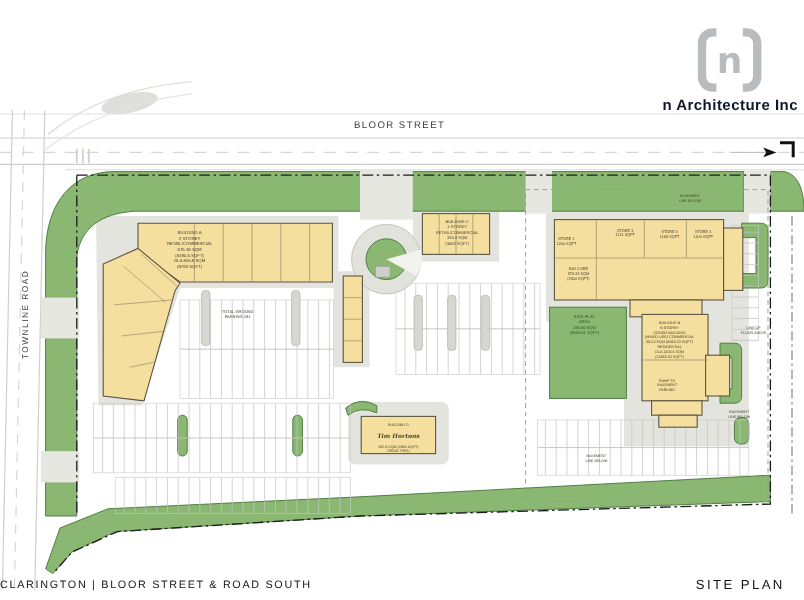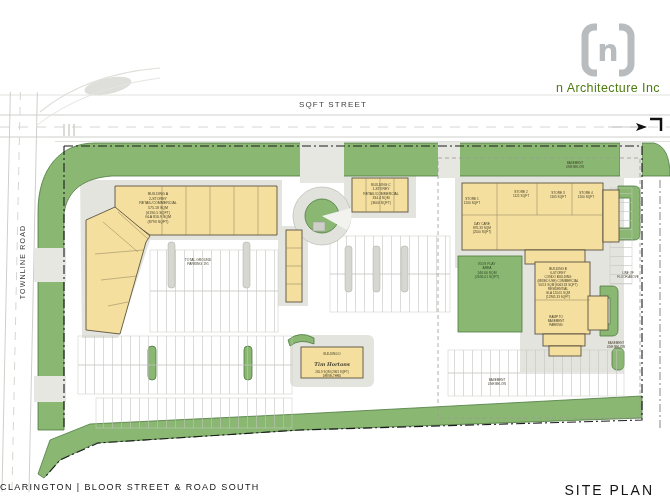--- a/index.html
+++ b/index.html
@@ -5,24 +5,24 @@
   html,body{margin:0;padding:0;background:#fff;}
   .stage{position:relative;width:670px;height:500px;background:#ffffff;overflow:hidden;
          font-family:"Liberation Sans",sans-serif;}
   svg.plan{position:absolute;left:0;top:0;}
   .tag{position:absolute;transform:translateX(-50%);text-align:center;color:#45402c;
        white-space:pre-line;line-height:1.3;font-family:"Liberation Sans",sans-serif;}
   .road-label{position:absolute;color:#3c3c3c;letter-spacing:1.2px;font-size:8px;}
   .road-label.north{left:333px;top:100px;transform:translateX(-50%);}
   .road-label.west{left:22px;top:262px;transform:translate(-50%,-50%) rotate(-90deg);font-size:7px;}
   .footer-left{position:absolute;left:0;top:482px;font-size:9px;letter-spacing:1.4px;color:#141414;}
-  .footer-right{position:absolute;right:16px;top:482px;font-size:14px;letter-spacing:2px;color:#141414;}
+  .footer-right{position:absolute;right:16px;top:482px;font-size:11px;letter-spacing:2px;color:#141414;}
   .logo{position:absolute;left:552px;top:22px;width:112px;text-align:center;}
   .logo svg{display:block;margin:0 auto 3px auto;}
-  .logo-text{font-size:12.5px;color:#4d7c0f;letter-spacing:0.4px;white-space:nowrap;}
+  .logo-text{font-size:12.5px;color:#0f172a;letter-spacing:0.4px;white-space:nowrap;font-weight:bold;}
   .tim-brand{font-family:"DejaVu Serif",serif;font-style:italic;font-weight:bold;font-size:5px;color:#4a4432;}
 </style>
 </head>
 <body>
 
 <div class="stage">
 
   <svg class="plan" width="670" height="500" viewBox="0 0 670 500">
     <defs>
       <pattern id="pv" patternUnits="userSpaceOnUse" width="9" height="200">
@@ -158,21 +158,21 @@
       <line x1="535" y1="300" x2="590" y2="300"></line>
     </g>
 
     <g>
       <line x1="608" y1="127" x2="646" y2="127" stroke="#bbb" stroke-width="0.8"></line>
       <path d="M650,119 h11 v12" fill="none" stroke="#111" stroke-width="2.5"></path>
       <path d="M636,123 l11,4 -11,4 2.5,-4 z" fill="#111"></path>
     </g>
   </svg>
 
-  <div class="road-label north">SQFT STREET</div>
+  <div class="road-label north">BLOOR STREET</div>
   <div class="road-label west">TOWNLINE ROAD</div>
 
   <div class="tag" style="left:158px;top:192px;font-size:3.6px">BUILDING A
 2-STOREY
 RETAIL/COMMERCIAL
 575.18 SQM
 (6190.5 SQFT)
 GLA 816.9 SQM
 (8793 SQFT)</div>
   <div class="tag" style="left:381px;top:183px;font-size:3.4px">BUILDING C

